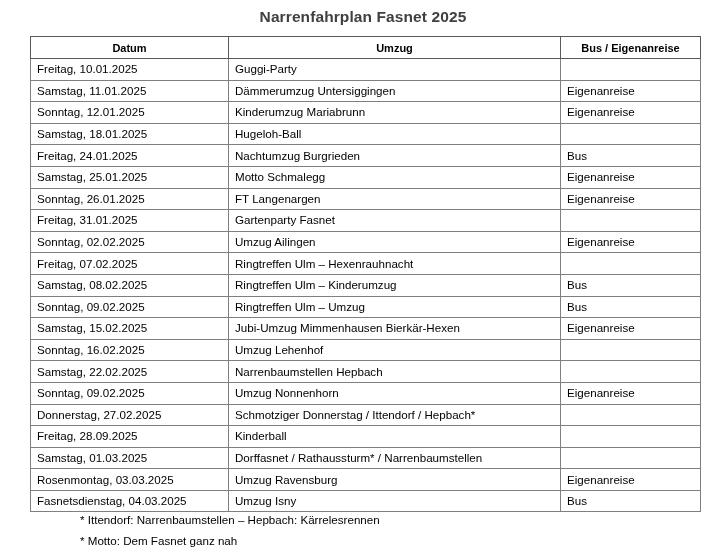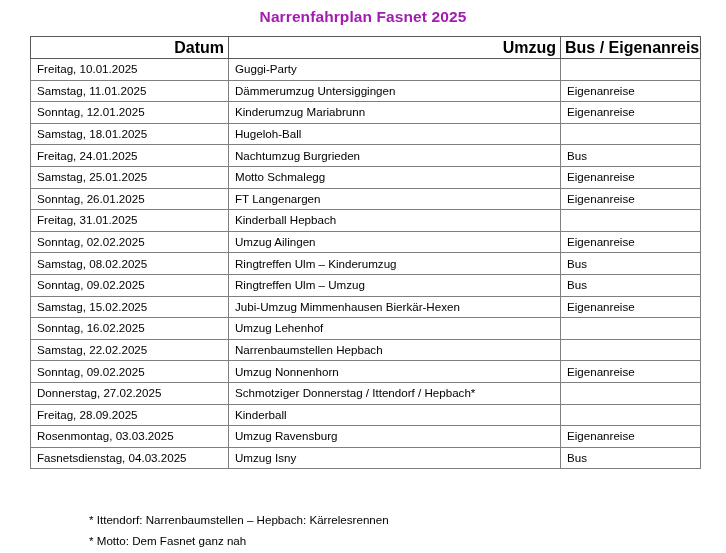--- a/index.html
+++ b/index.html
@@ -23,21 +23,21 @@
   }
 
   .doc-title {
     text-align: center;
     font-size: 15.5px;
     font-weight: bold;
     letter-spacing: 0.1px;
     margin: 0;
     padding-top: 6px;
     line-height: 22px;
-    color: #a21caf;
+    color: #404040;
   }
 
   .table-wrap {
     position: absolute;
     left: 30px;
     top: 36px;
     width: 670px;
   }
 
   table.schedule {
@@ -58,35 +58,35 @@
     height: 20.6px;
     padding: 0 4px 0 6px;
     vertical-align: middle;
     line-height: 14px;
     white-space: nowrap;
     overflow: hidden;
   }
 
   table.schedule thead th {
     font-weight: bold;
-    text-align: right;
-    font-size: 16px;
+    text-align: center;
+    font-size: 11px;
     padding: 0 4px;
     border-color: #595959;
     height: 21px;
   }
 
   table.schedule tbody td {
     text-align: left;
     font-weight: normal;
   }
 
   .footnotes {
     position: absolute;
-    left: 89px;
+    left: 80px;
     top: 509px;
     width: 600px;
   }
 
   .footnote {
     font-size: 11.6px;
     line-height: 21px;
     color: #000000;
     white-space: nowrap;
   }
@@ -143,29 +143,34 @@
             <td>Motto Schmalegg</td>
             <td>Eigenanreise</td>
           </tr>
           <tr>
             <td>Sonntag, 26.01.2025</td>
             <td>FT Langenargen</td>
             <td>Eigenanreise</td>
           </tr>
           <tr>
             <td>Freitag, 31.01.2025</td>
-            <td>Kinderball Hepbach</td>
+            <td>Gartenparty Fasnet</td>
             <td></td>
           </tr>
           <tr>
             <td>Sonntag, 02.02.2025</td>
             <td>Umzug Ailingen</td>
             <td>Eigenanreise</td>
           </tr>
           <tr>
+            <td>Freitag, 07.02.2025</td>
+            <td>Ringtreffen Ulm – Hexenrauhnacht</td>
+            <td></td>
+          </tr>
+          <tr>
             <td>Samstag, 08.02.2025</td>
             <td>Ringtreffen Ulm – Kinderumzug</td>
             <td>Bus</td>
           </tr>
           <tr>
             <td>Sonntag, 09.02.2025</td>
             <td>Ringtreffen Ulm – Umzug</td>
             <td>Bus</td>
           </tr>
           <tr>
@@ -189,20 +194,25 @@
             <td>Eigenanreise</td>
           </tr>
           <tr>
             <td>Donnerstag, 27.02.2025</td>
             <td>Schmotziger Donnerstag / Ittendorf / Hepbach*</td>
             <td></td>
           </tr>
           <tr>
             <td>Freitag, 28.09.2025</td>
             <td>Kinderball</td>
+            <td></td>
+          </tr>
+          <tr>
+            <td>Samstag, 01.03.2025</td>
+            <td>Dorffasnet / Rathaussturm* / Narrenbaumstellen</td>
             <td></td>
           </tr>
           <tr>
             <td>Rosenmontag, 03.03.2025</td>
             <td>Umzug Ravensburg</td>
             <td>Eigenanreise</td>
           </tr>
           <tr>
             <td>Fasnetsdienstag, 04.03.2025</td>
             <td>Umzug Isny</td>

